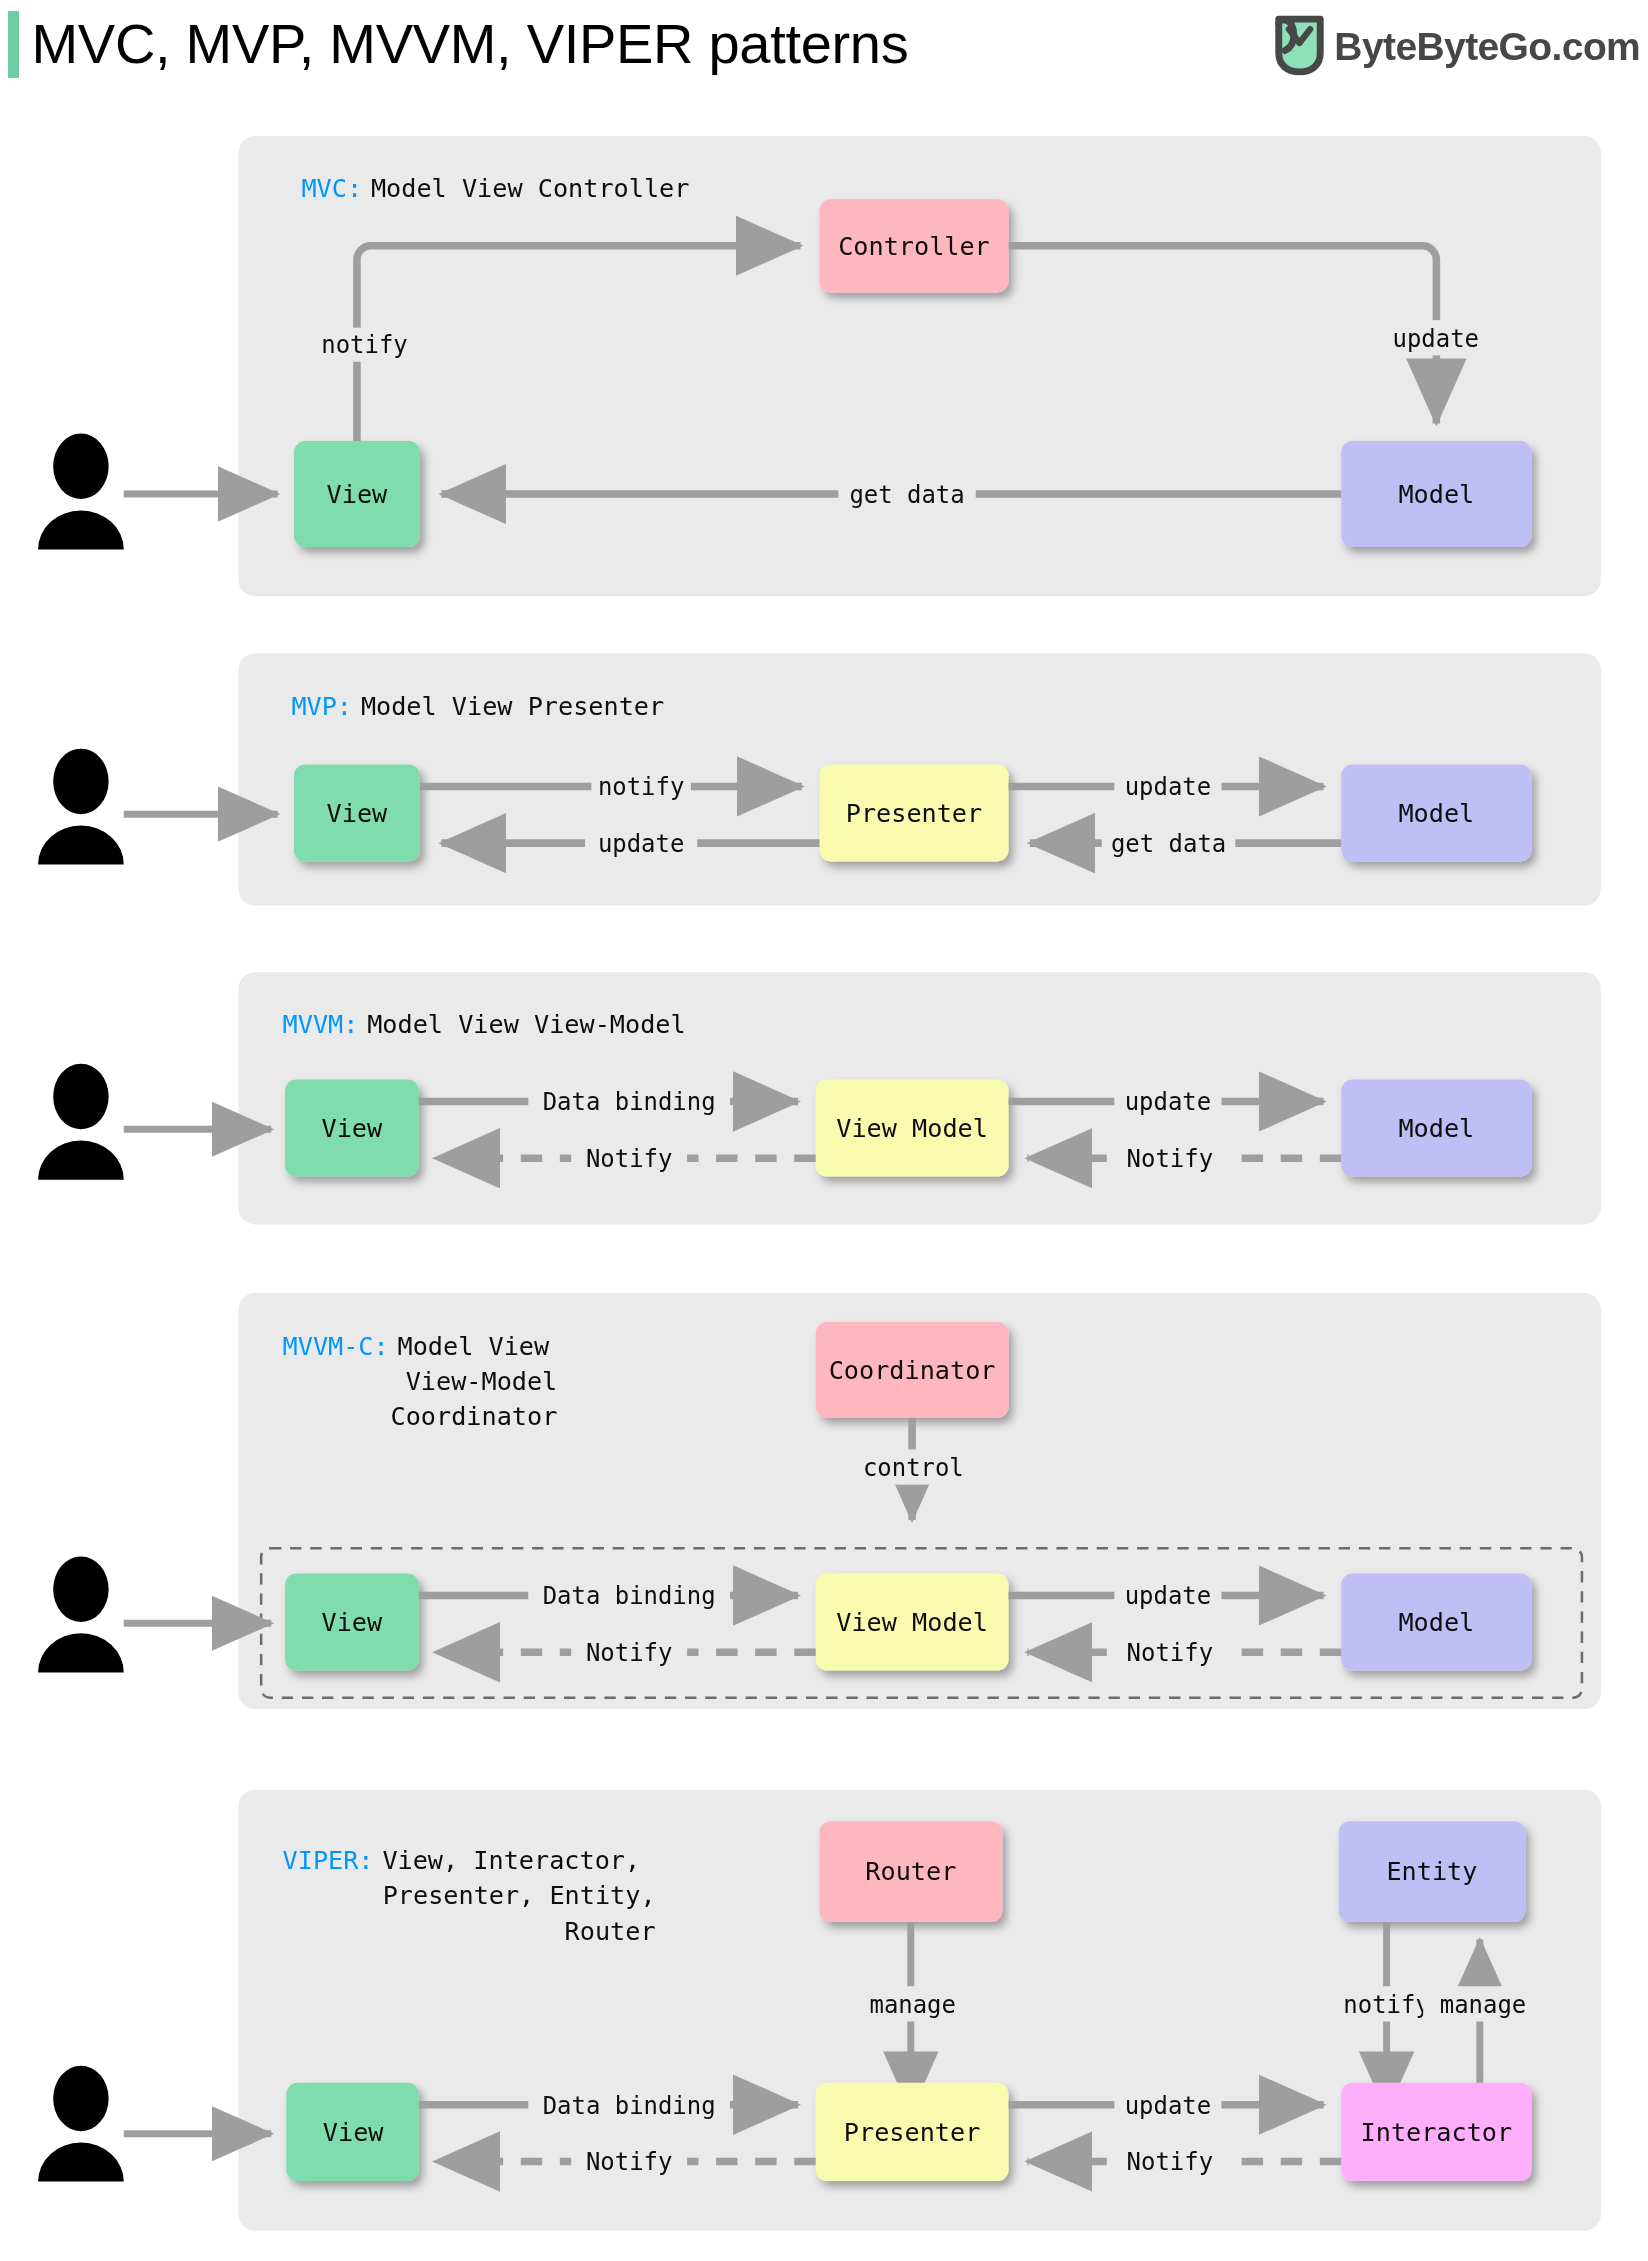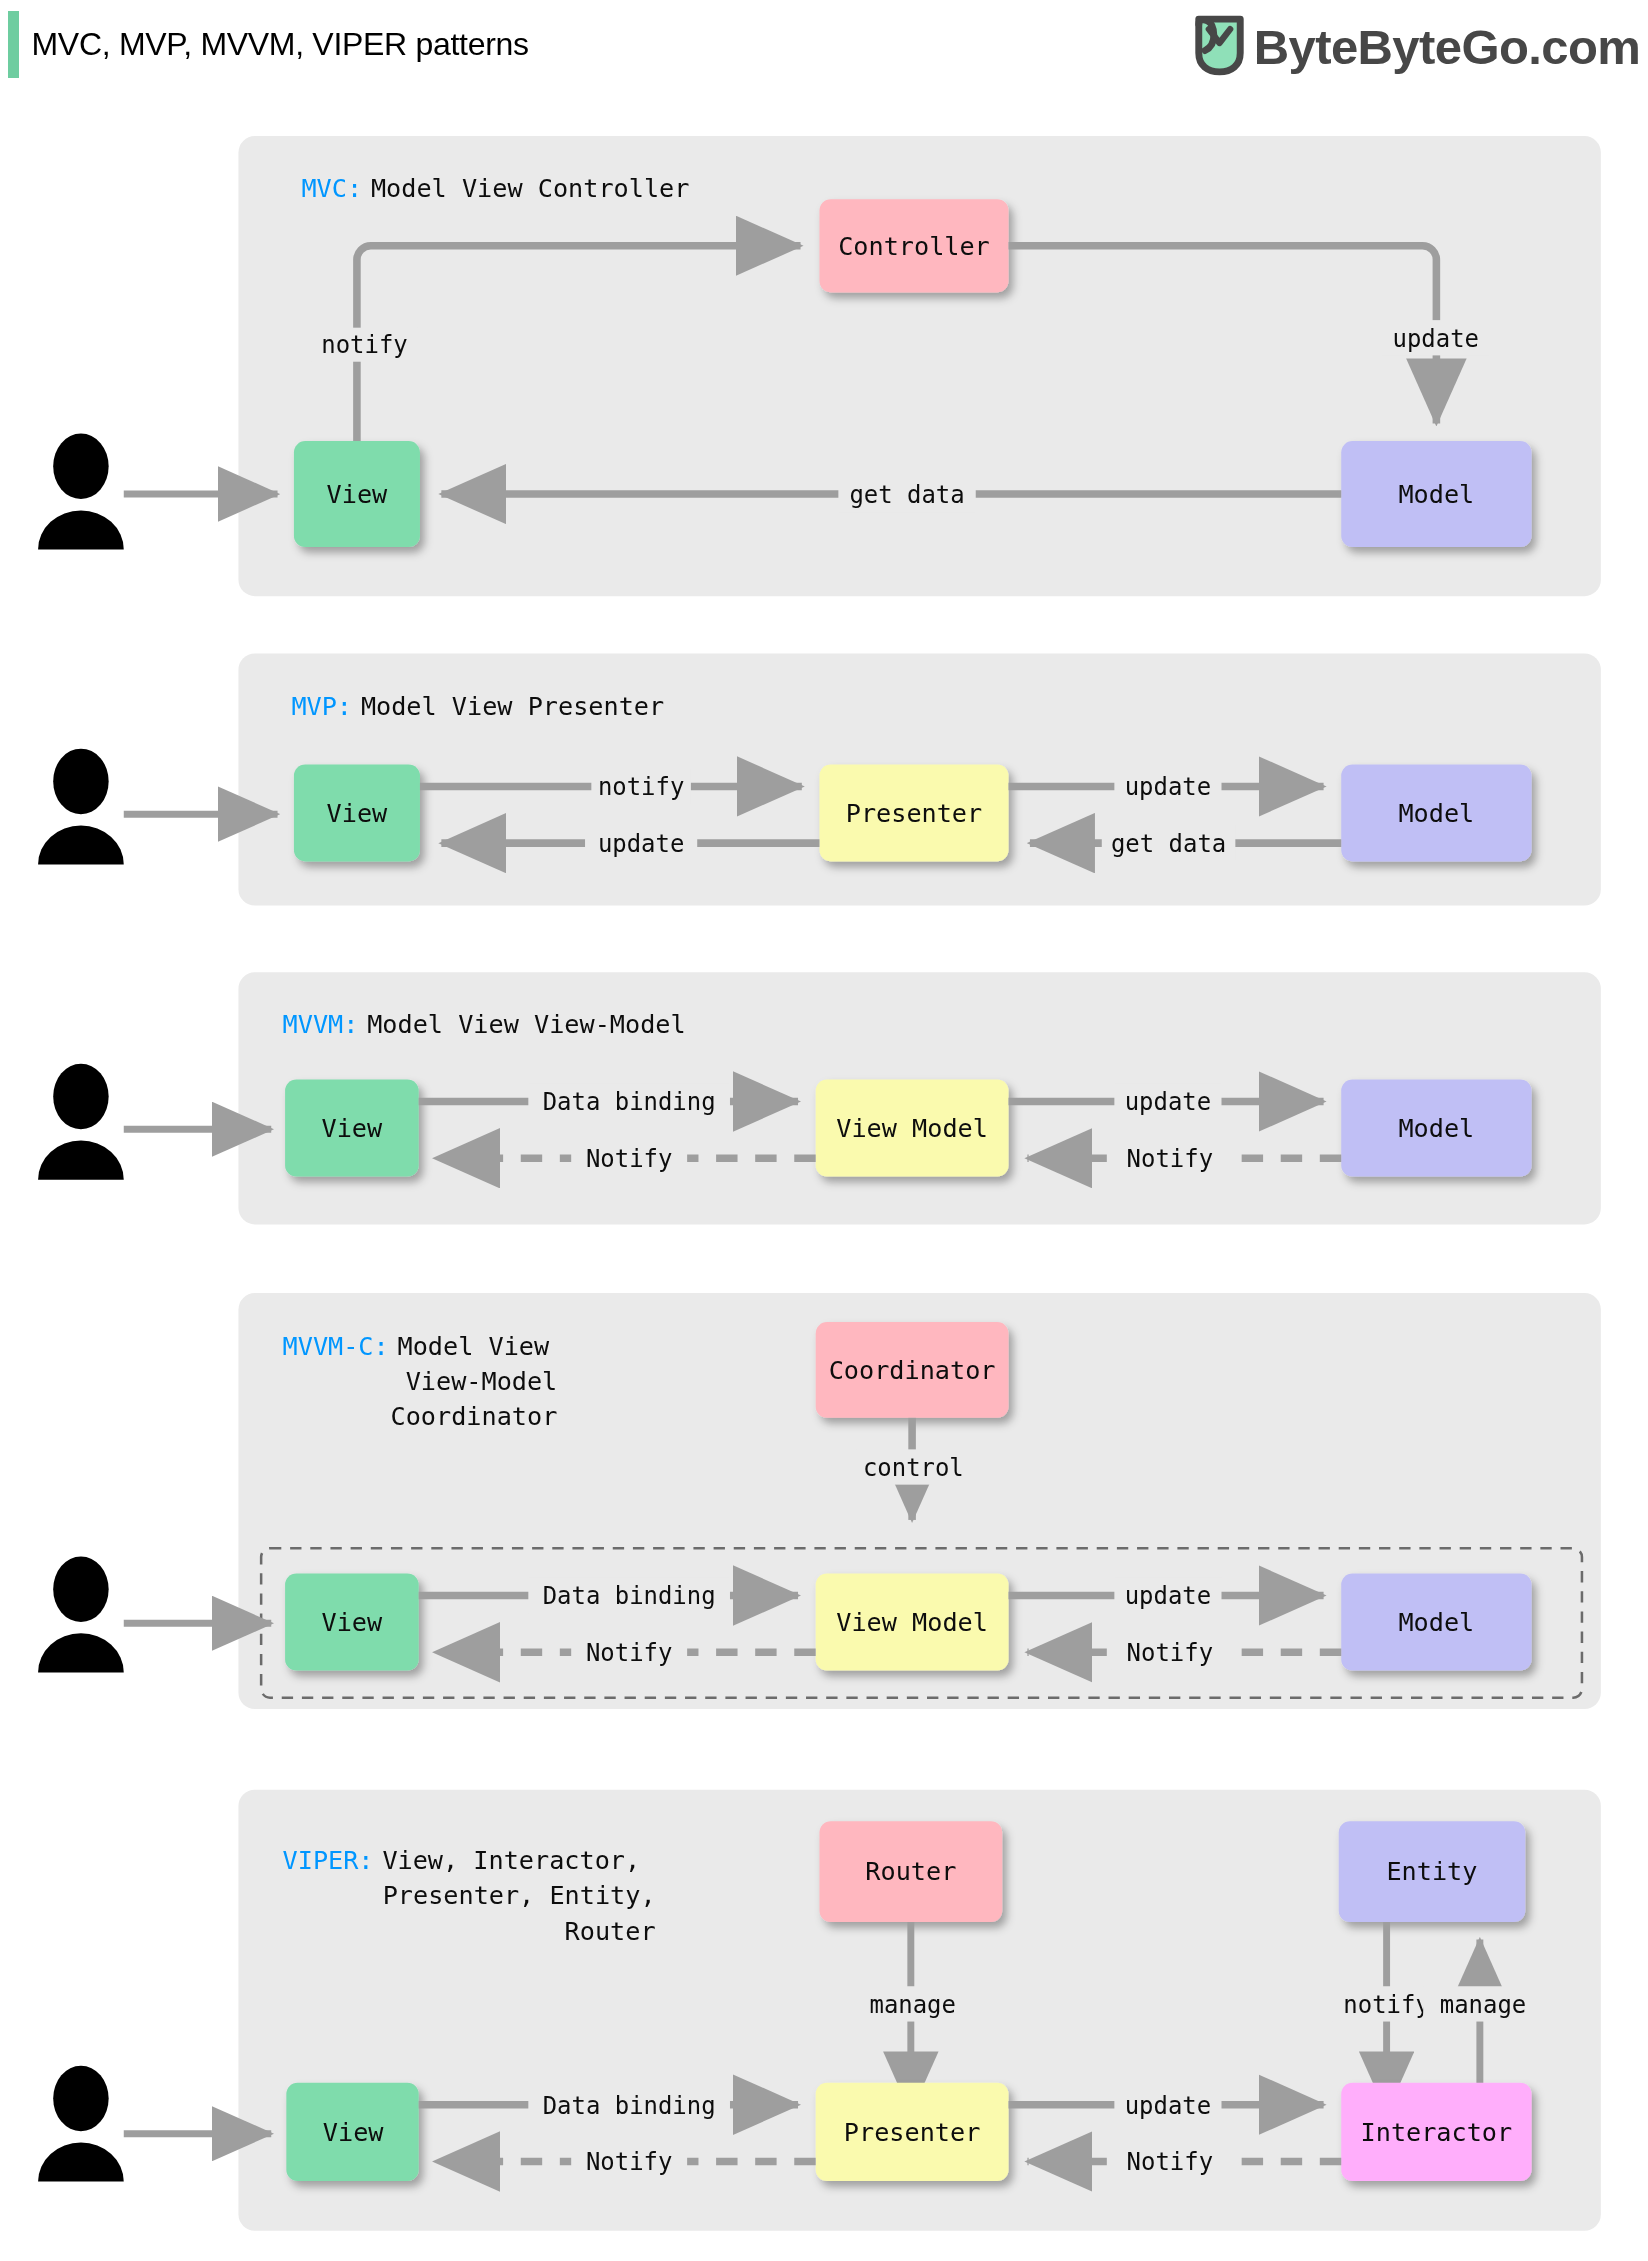--- a/index.html
+++ b/index.html
@@ -1,23 +1,23 @@
 <!DOCTYPE html>
 <html style="font-size:10px"><head>
 <meta charset="utf-8">
 <style>
   html,body{margin:0;padding:0;background:#ffffff;}
   body{width:1649px;height:2261px;position:relative;overflow:hidden;
        font-family:"DejaVu Sans Mono",monospace;}
   .header{position:absolute;left:0;top:0;width:1649px;height:101px;}
   .accent-bar{position:absolute;left:8.2px;top:11.3px;width:11.3px;height:67px;background:#6ECDA0;}
   .page-title{position:absolute;left:31.5px;top:10.7px;font-family:"Liberation Sans",sans-serif;
-              font-size:32px;line-height:66px;color:#000;white-space:nowrap;letter-spacing:-0.3px;}
+              font-size:56px;line-height:66px;color:#000;white-space:nowrap;letter-spacing:-0.3px;}
   .brand{position:absolute;right:8.8px;top:15px;display:flex;align-items:center;gap:10px;}
-  .brand-text{font-family:"Liberation Sans",sans-serif;font-size:49px;color:#474747;
+  .brand-text{font-family:"Liberation Sans",sans-serif;font-size:39px;color:#474747;
               font-weight:600;letter-spacing:-0.6px;white-space:nowrap;}
   #diagram{position:absolute;left:0;top:0;width:1649px;height:2261px;}
   .lbl{font-family:"DejaVu Sans Mono",monospace;font-size:38px;fill:#0d0d0d;}
   .boxlbl{font-family:"DejaVu Sans Mono",monospace;font-size:40px;fill:#0d0d0d;}
   .sect-title{font-family:"DejaVu Sans Mono",monospace;font-size:40px;fill:#0d0d0d;}
   .sect-key{fill:#0096FF;}
 </style>
 </head>
 <body>
 

